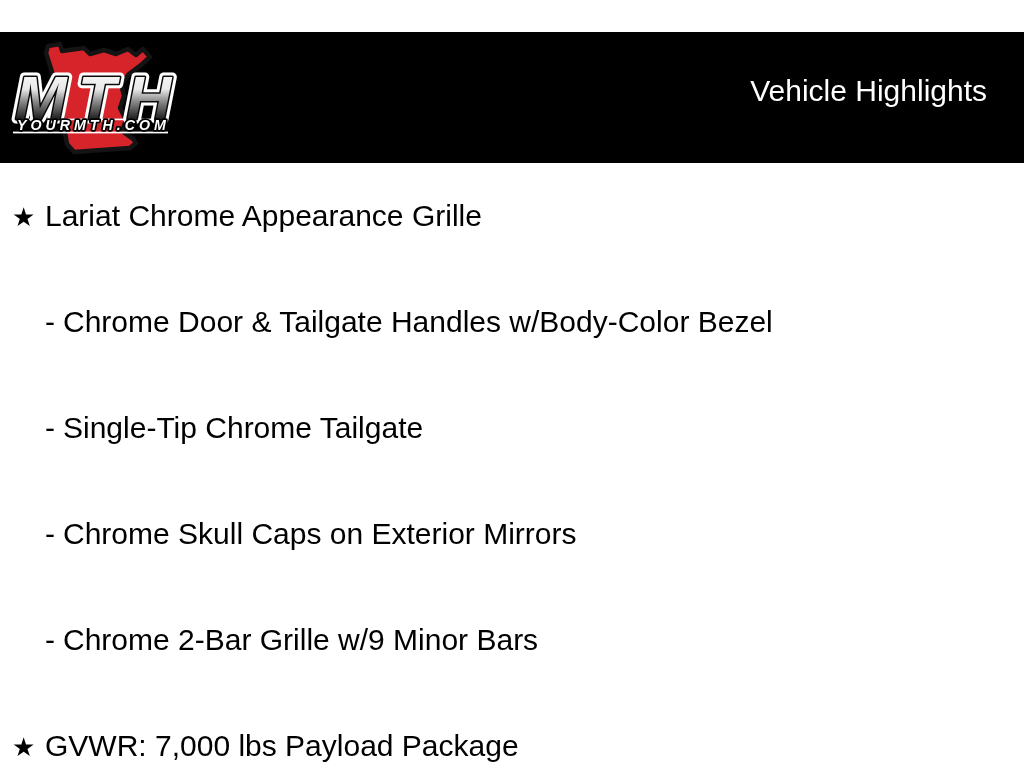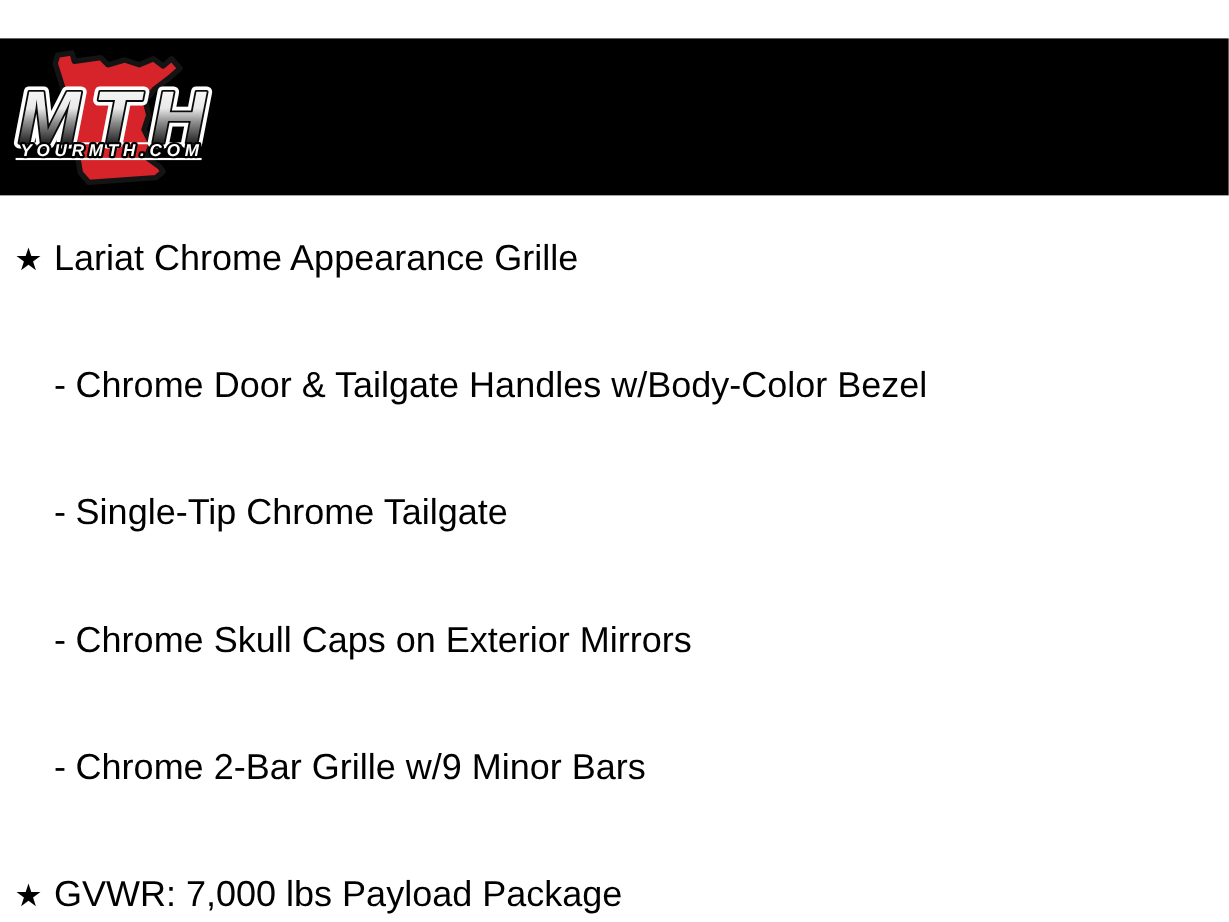--- a/index.html
+++ b/index.html
@@ -99,20 +99,21 @@
         <rect x="13" y="99.6" width="155" height="1.8" fill="#ffffff"></rect>
 
         <text x="15" y="87" font-family="Liberation Sans, sans-serif" font-weight="bold" font-style="italic" font-size="62" letter-spacing="11" fill="#ffffff" stroke="#ffffff" stroke-width="9" stroke-linejoin="round">MTH</text>
         <text x="15" y="87" font-family="Liberation Sans, sans-serif" font-weight="bold" font-style="italic" font-size="62" letter-spacing="11" fill="url(#mthGrad)" stroke="#0a0a0a" stroke-width="3" stroke-linejoin="round" paint-order="stroke">MTH</text>
 
         <text x="17" y="98.4" font-family="Liberation Sans, sans-serif" font-weight="bold" font-style="italic" font-size="14.2" letter-spacing="4" fill="#000000" stroke="#000000" stroke-width="3.6" stroke-linejoin="round">YOURMTH.COM</text>
         <text x="17" y="98.4" font-family="Liberation Sans, sans-serif" font-weight="bold" font-style="italic" font-size="14.2" letter-spacing="4" fill="#ffffff">YOURMTH.COM</text>
       </svg>
     </div>
 
+    <div class="page-title">Vehicle Highlights</div>
   </div>
 
   <div class="content">
 
     <div class="item l1 i0">
       <span class="star">★</span>
       <span class="txt">Lariat Chrome Appearance Grille</span>
     </div>
 
     <div class="item l2 i1">

